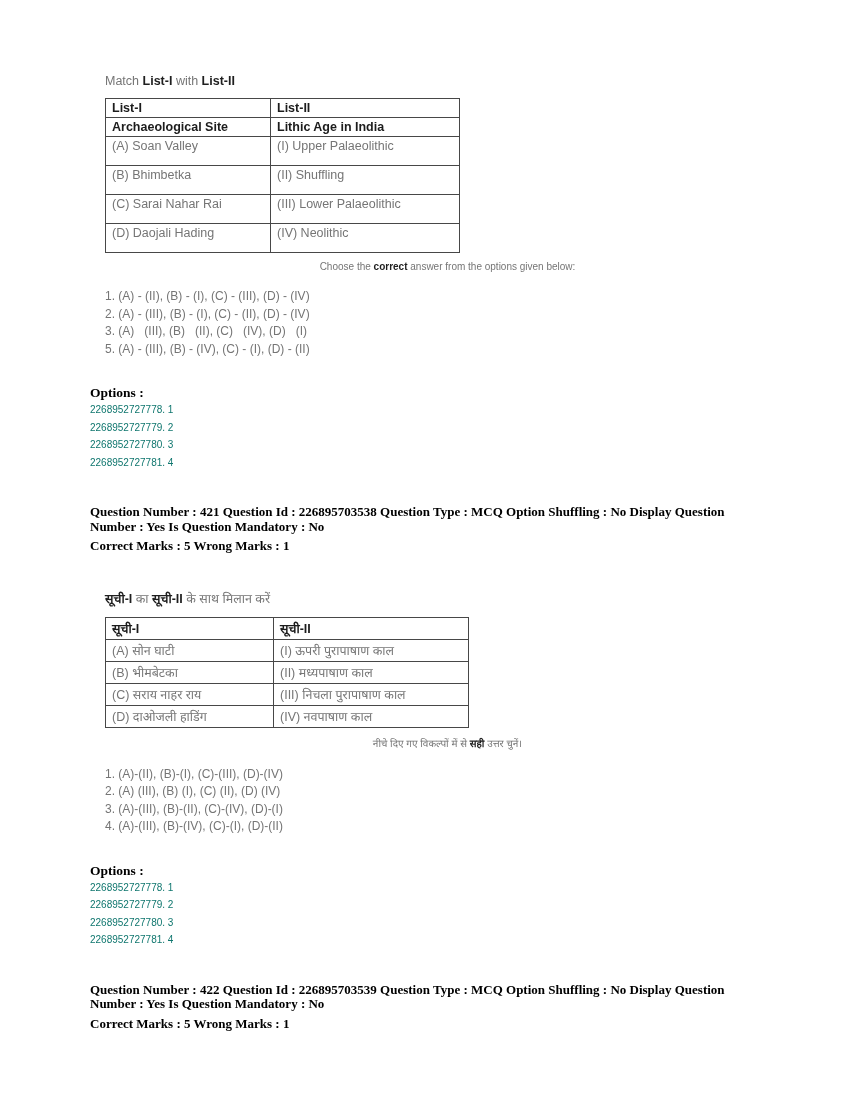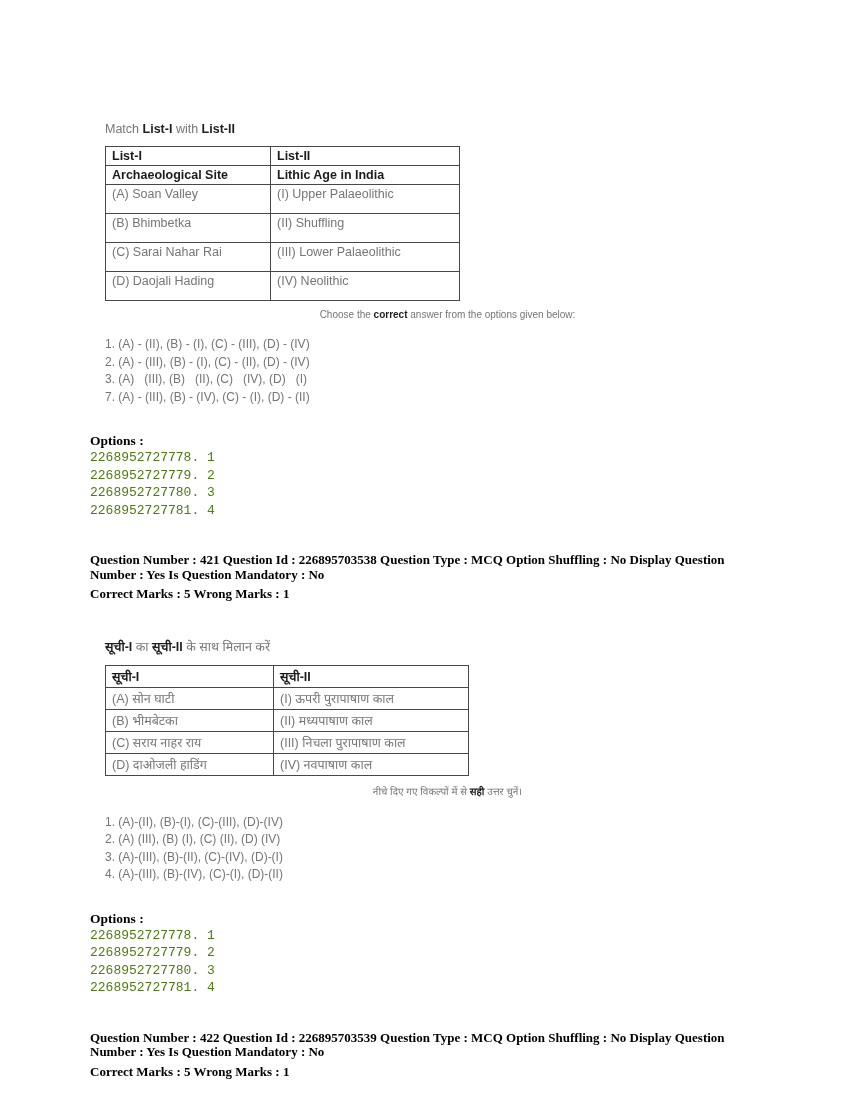--- a/index.html
+++ b/index.html
@@ -3,21 +3,21 @@
 <meta charset="utf-8">
 <style>
   * { margin: 0; padding: 0; box-sizing: border-box; }
   html, body { background: #ffffff; }
   body {
     width: 850px; height: 1100px;
     font-family: "Liberation Sans", sans-serif;
     color: #6e6e6e;
     overflow: hidden;
   }
-  .page { padding: 74px 60px 0 90px; margin-top: 48px; }
+  .page { padding: 74px 60px 0 90px; }
 
   .q-content { margin-left: 15px; }
 
   .prompt { font-size: 12.5px; color: #757575; }
   .prompt b { color: #1f1f1f; }
 
   table.match-table { border-collapse: collapse; margin-top: 10px; }
   table.match-table th, table.match-table td {
     border: 1px solid #474747;
     text-align: left;
@@ -44,22 +44,22 @@
     line-height: 17.5px;
     white-space: pre-wrap;
   }
 
   .options-block { margin-top: 27px; }
   .options-label {
     font-family: "Liberation Serif", serif;
     font-weight: bold; font-size: 13.5px; color: #000;
   }
   .option-line {
-    font-family: Liberation Mono, monospace;
-    font-size: 13px; color: #4d7c0f;
+    font-family: Liberation Sans, sans-serif;
+    font-size: 10px; color: #0f766e;
     line-height: 17.5px;
   }
 
   .meta {
     font-family: "Liberation Serif", serif;
     font-weight: bold; font-size: 13px; color: #000;
     max-width: 662px; line-height: 14.5px;
     margin-top: 34px;
   }
   .meta .meta-line2 { margin-top: 5px; }
@@ -104,21 +104,21 @@
         </tr>
       </tbody>
         </table>
 
       <p class="choose"><span>Choose the</span> <b>correct</b> <span>answer from the options given below:</span></p>
 
       <div class="choices">
         <div class="choice-line">1. (A) - (II), (B) - (I), (C) - (III), (D) - (IV)</div>
         <div class="choice-line">2. (A) - (III), (B) - (I), (C) - (II), (D) - (IV)</div>
         <div class="choice-line">3. (A)   (III), (B)   (II), (C)   (IV), (D)   (I)</div>
-        <div class="choice-line">7. (A) - (III), (B) - (IV), (C) - (I), (D) - (II)</div>
+        <div class="choice-line">5. (A) - (III), (B) - (IV), (C) - (I), (D) - (II)</div>
       </div>
     </div>
 
     <div class="options-block">
       <div class="options-label">Options :</div>
       <div class="option-line">2268952727778. 1</div>
       <div class="option-line">2268952727779. 2</div>
       <div class="option-line">2268952727780. 3</div>
       <div class="option-line">2268952727781. 4</div>
     </div>

